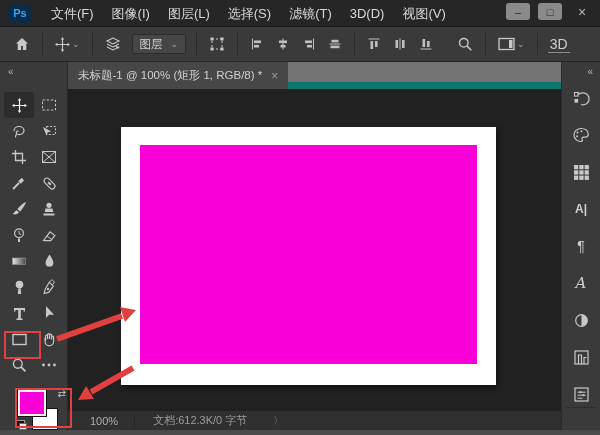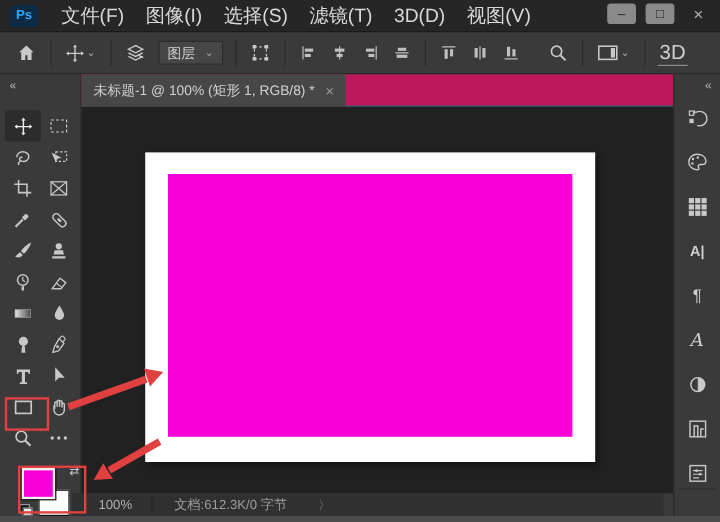--- a/index.html
+++ b/index.html
@@ -3,60 +3,60 @@
 <meta charset="utf-8">
 <style>
   html,body{margin:0;padding:0;background:#111;}
   *{box-sizing:border-box;font-family:"Liberation Sans","DejaVu Sans",sans-serif;}
   .app{position:relative;width:600px;height:435px;background:#3a3a3a;overflow:hidden;color:#d6d6d6;}
 
   
   .titlebar{position:absolute;left:0;top:0;width:600px;height:27px;background:#262626;border-bottom:1px solid #191919;display:flex;align-items:center;}
   .pslogo{width:24px;height:19px;margin:0 10px 0 8px;background:#0d2b45;border-radius:4px;color:#31a8ff;font-size:11px;font-weight:bold;display:flex;align-items:center;justify-content:center;}
   .menus{display:flex;align-items:center;height:100%;}
-  .menu-item{padding:0 9px;font-size:16px;color:#d8d8d8;line-height:27px;white-space:nowrap;}
+  .menu-item{padding:0 9px;font-size:13px;color:#d8d8d8;line-height:27px;white-space:nowrap;}
   .wincontrols{position:absolute;right:6px;top:3px;display:flex;gap:8px;align-items:center;}
   .winbtn{width:24px;height:17px;border-radius:3px;display:flex;align-items:center;justify-content:center;font-size:11px;}
   .winbtn.filled{background:#8a8a8a;color:#222;}
   .winbtn.plain{color:#b5b5b5;font-size:14px;}
 
   
   .optionsbar{position:absolute;left:0;top:27px;width:600px;height:35px;background:#3a3a3a;border-bottom:1px solid #262626;display:flex;align-items:center;}
   .opt-sep{width:1px;height:22px;background:#2a2a2a;margin:0 6px;}
   .opt-ic{display:flex;align-items:center;justify-content:center;padding:0 6px;height:100%;}
   .chev{font-size:9px;color:#a5a5a5;margin-left:2px;}
   .layersel{display:flex;align-items:center;background:#464646;border:1px solid #2c2c2c;border-radius:2px;height:20px;padding:0 7px;margin:0 4px;font-size:11.5px;color:#d2d2d2;gap:6px;}
-  .threed{font-size:17px;color:#cfcfcf;border-bottom:1px solid #8b8b8b;padding:0 2px;margin-left:4px;}
+  .threed{font-size:14px;color:#cfcfcf;border-bottom:1px solid #8b8b8b;padding:0 2px;margin-left:4px;}
 
   
   .toolrail{position:absolute;left:0;top:62px;width:68px;height:368px;background:#3a3a3a;border-right:1px solid #2a2a2a;}
   .collapse{font-size:10px;color:#b5b5b5;padding:4px 0 0 8px;letter-spacing:-1px;}
   .tools{position:absolute;left:4px;top:30px;width:60px;display:flex;flex-wrap:wrap;}
   .tool{width:30px;height:26px;display:flex;align-items:center;justify-content:center;border-radius:2px;}
   .tool.selected{background:#2c2c2c;}
   .tool svg{display:block;}
 
   
   .swatches{position:absolute;left:14px;top:326px;width:52px;height:44px;}
   .sw-bg{position:absolute;left:18px;top:20px;width:26px;height:22px;background:#fff;border:1px solid #111;}
   .sw-fg{position:absolute;left:4px;top:2px;width:28px;height:26px;background:var(--fg);border:2px solid #f2f2f2;outline:1px solid #111;}
   .sw-swap{position:absolute;right:0;top:0;font-size:10px;color:#c9c9c9;}
   .sw-mini{position:absolute;left:2px;top:32px;width:9px;height:8px;border:1px solid #999;background:#111;}
   .sw-mini::after{content:"";position:absolute;right:-3px;bottom:-3px;width:6px;height:5px;background:#eee;border:1px solid #666;}
 
   
-  .tabstrip{position:absolute;left:68px;top:62px;width:493px;height:27px;background:#be185d;border-bottom:1px solid #0f766e;display:flex;}
+  .tabstrip{position:absolute;left:68px;top:62px;width:493px;height:27px;background:#737373;border-bottom:7px solid #0f766e;display:flex;}
   .tab{height:27px;background:#474747;display:flex;align-items:center;padding:0 10px;gap:9px;font-size:11.5px;color:#d0d0d0;white-space:nowrap;}
   .tab-close{color:#9a9a9a;font-size:12px;}
   .canvas{position:absolute;left:68px;top:89px;width:493px;height:322px;background:#212121;}
   .doc{position:absolute;left:121px;top:127px;width:375px;height:258px;background:#fff;box-shadow:2px 3px 6px rgba(0,0,0,.45);}
   .shape{position:absolute;left:140px;top:145px;width:337px;height:219px;background:var(--fg);}
 
   
-  .statusbar{position:absolute;left:60px;top:411px;width:493px;height:19px;background:#303030;display:flex;align-items:center;font-size:11px;color:#9d9d9d;}
+  .statusbar{position:absolute;left:68px;top:411px;width:493px;height:19px;background:#303030;display:flex;align-items:center;font-size:11px;color:#9d9d9d;}
   .zoomfield{padding:0 10px 0 22px;color:#b0b0b0;}
   .st-sep{width:1px;height:14px;background:#262626;margin:0 6px;}
   .docinfo{padding:0 12px;}
   .st-chev{color:#8f8f8f;margin-left:14px;font-size:10px;}
 
   
   .rightrail{position:absolute;left:561px;top:62px;width:39px;height:368px;background:#3a3a3a;border-left:1px solid #2a2a2a;}
   .rr-collapse{text-align:right;padding:4px 8px 2px 0;font-size:10px;color:#b5b5b5;letter-spacing:-1px;}
   .rr-icons{display:flex;flex-direction:column;align-items:center;gap:15px;padding-top:8px;}
   .rr-ic{width:22px;height:22px;display:flex;align-items:center;justify-content:center;color:#c8c8c8;}
@@ -76,20 +76,21 @@
 </head>
 <body>
 
 <div class="app">
 
   <div class="titlebar">
     <div class="pslogo">Ps</div>
     <div class="menus">
       <span class="menu-item">文件(F)</span>
       <span class="menu-item">图像(I)</span>
+      <span class="menu-item">图层(L)</span>
       <span class="menu-item">选择(S)</span>
       <span class="menu-item">滤镜(T)</span>
       <span class="menu-item">3D(D)</span>
       <span class="menu-item">视图(V)</span>
     </div>
     <div class="wincontrols">
       <div class="winbtn filled">–</div>
       <div class="winbtn filled">□</div>
       <div class="winbtn plain">×</div>
     </div>

